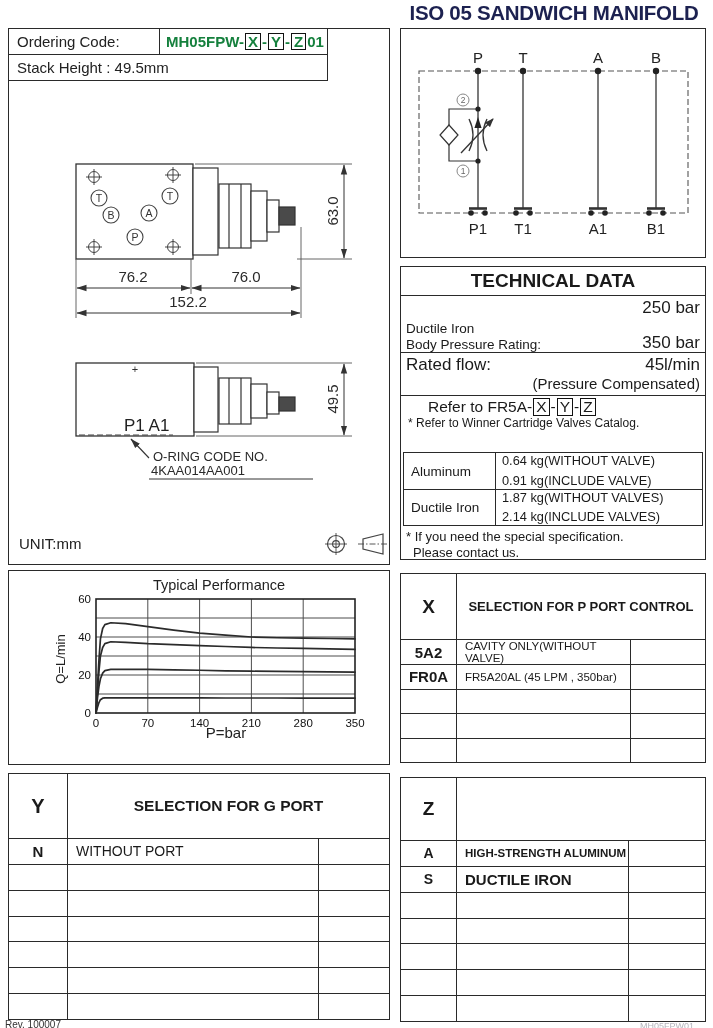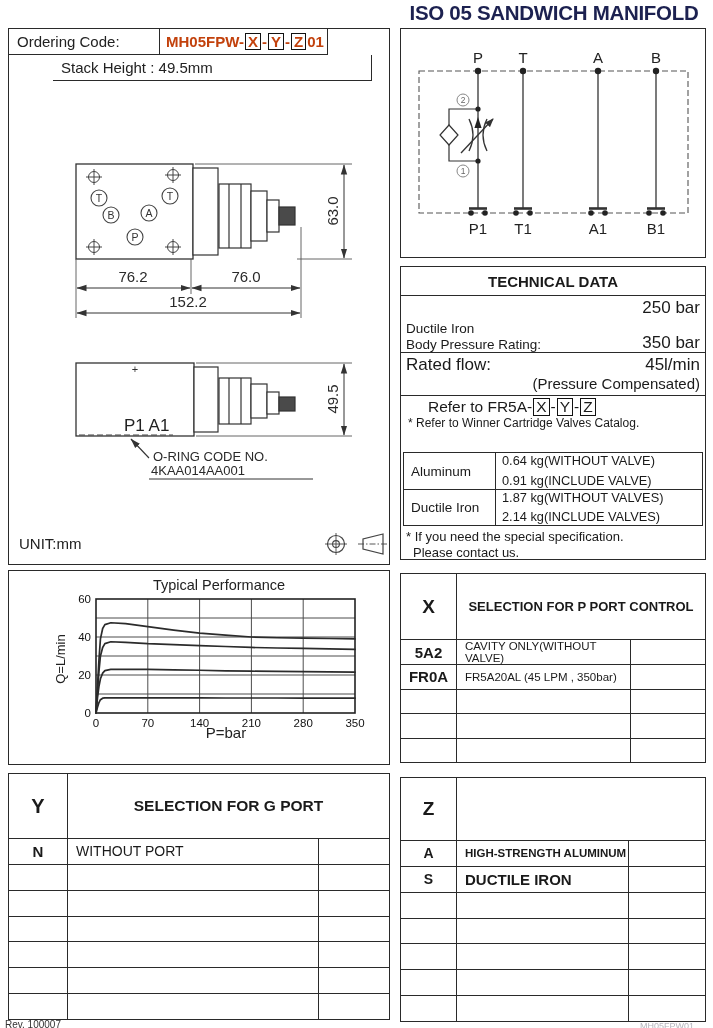--- a/index.html
+++ b/index.html
@@ -12,45 +12,45 @@
   .panel { position:absolute; border:1.8px solid #2a2a2a; background:#fff; }
 
   
   #doc-title { left:398px; top:1px; width:312px; text-align:center;
     font-size:20.5px; font-weight:bold; color:#1c2150; letter-spacing:-0.3px; }
 
   
   .ord-row { position:absolute; left:0; display:flex; align-items:center; background:#fff;
     border-right:1.4px solid #2a2a2a; border-bottom:1.4px solid #2a2a2a; width:319px; height:26px; }
   #ord-r1 { top:0; }
-  #ord-r2 { top:26px;margin-left:44px; }
+  #ord-r2 { top:26px; }
   .ord-label { width:151px; height:100%; border-right:1.4px solid #2a2a2a;
     display:flex; align-items:center; padding-left:8px; font-size:15px; color:#222; }
   .ord-value { flex:1; display:flex; align-items:flex-end; padding-left:6px;
-    font-size:15px; font-weight:bold; color:#c2410c; }
+    font-size:15px; font-weight:bold; color:#15803d; }
   .boxl { display:inline-block; border:1.2px solid #111; padding:0 2px; margin:0 1px;
     line-height:1.05; font-weight:bold; }
   .stack { padding-left:8px; font-size:15px; color:#222; }
 
   
   svg text { font-family:"Liberation Sans", sans-serif; }
   .dimtxt { font-size:15px; fill:#2a2a2a; }
   .smalltxt { font-size:13px; fill:#2a2a2a; }
 
   #unit-note { left:10px; top:506px; font-size:15px; color:#222; }
 
   
   #chart-title { top:6px; left:70px; width:280px; text-align:center; font-size:14.5px; color:#222; }
   #chart-xlabel { top:153px; left:87px; width:260px; text-align:center; font-size:15px; color:#222; }
   #chart-ylabel { top:80px; left:7px; width:90px; height:16px; text-align:center;
     font-size:13px; color:#222; transform:rotate(-90deg); }
 
   
   #tech-header { height:29px; border-bottom:1.6px solid #2a2a2a; display:flex;
-    align-items:center; justify-content:center; font-size:15px; font-weight:bold; }
+    align-items:center; justify-content:center; font-size:19px; font-weight:bold; }
   .tech-sec { border-bottom:1.6px solid #2a2a2a; padding:2px 5px; }
   #tech-press { height:57px; }
   .spec-row { display:flex; align-items:flex-start; }
   .spec-label { font-size:13.5px; line-height:1.2; padding-top:3px; }
   .spec-value { margin-left:auto; font-size:17px; }
   #tech-flow { height:43px; }
   .flow-l1 { display:flex; align-items:baseline; font-size:17px; }
   .flow-val { margin-left:auto; }
   .flow-unit { }
   .flow-l2 { text-align:right; font-size:15px; }

